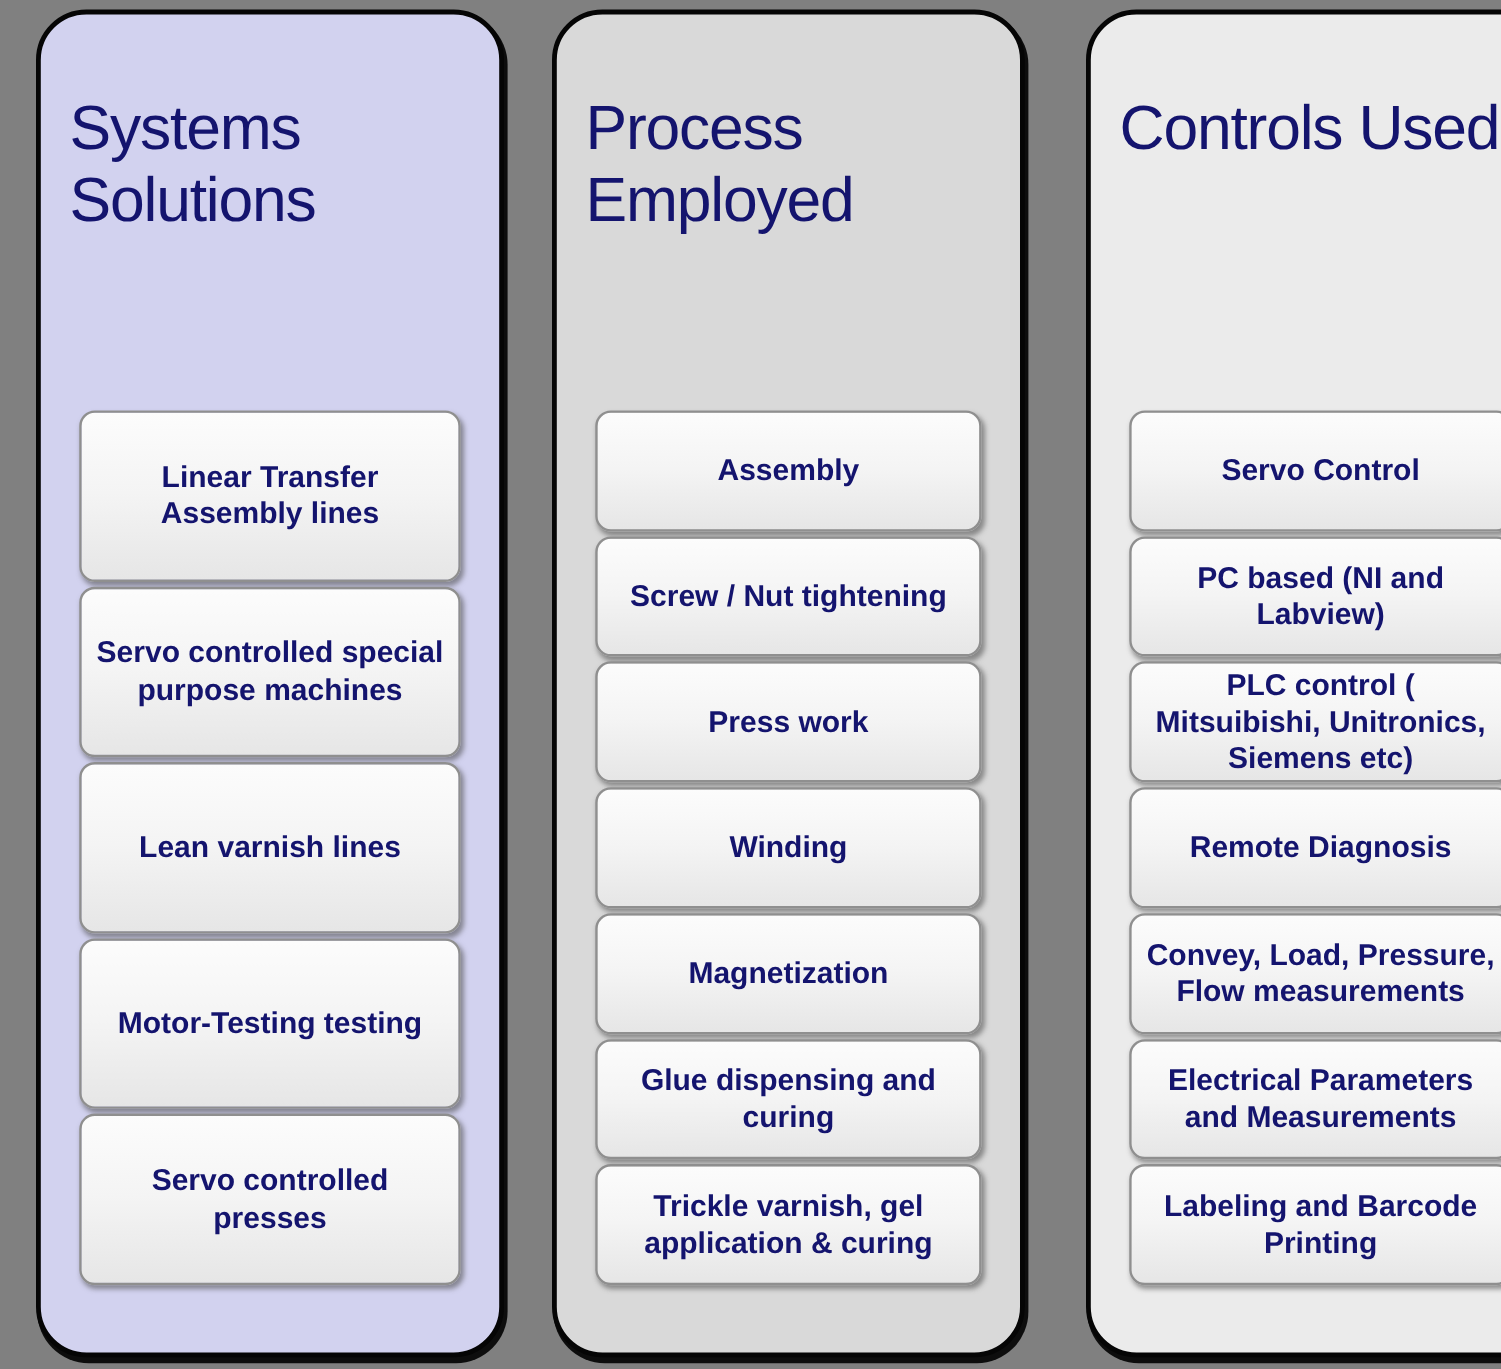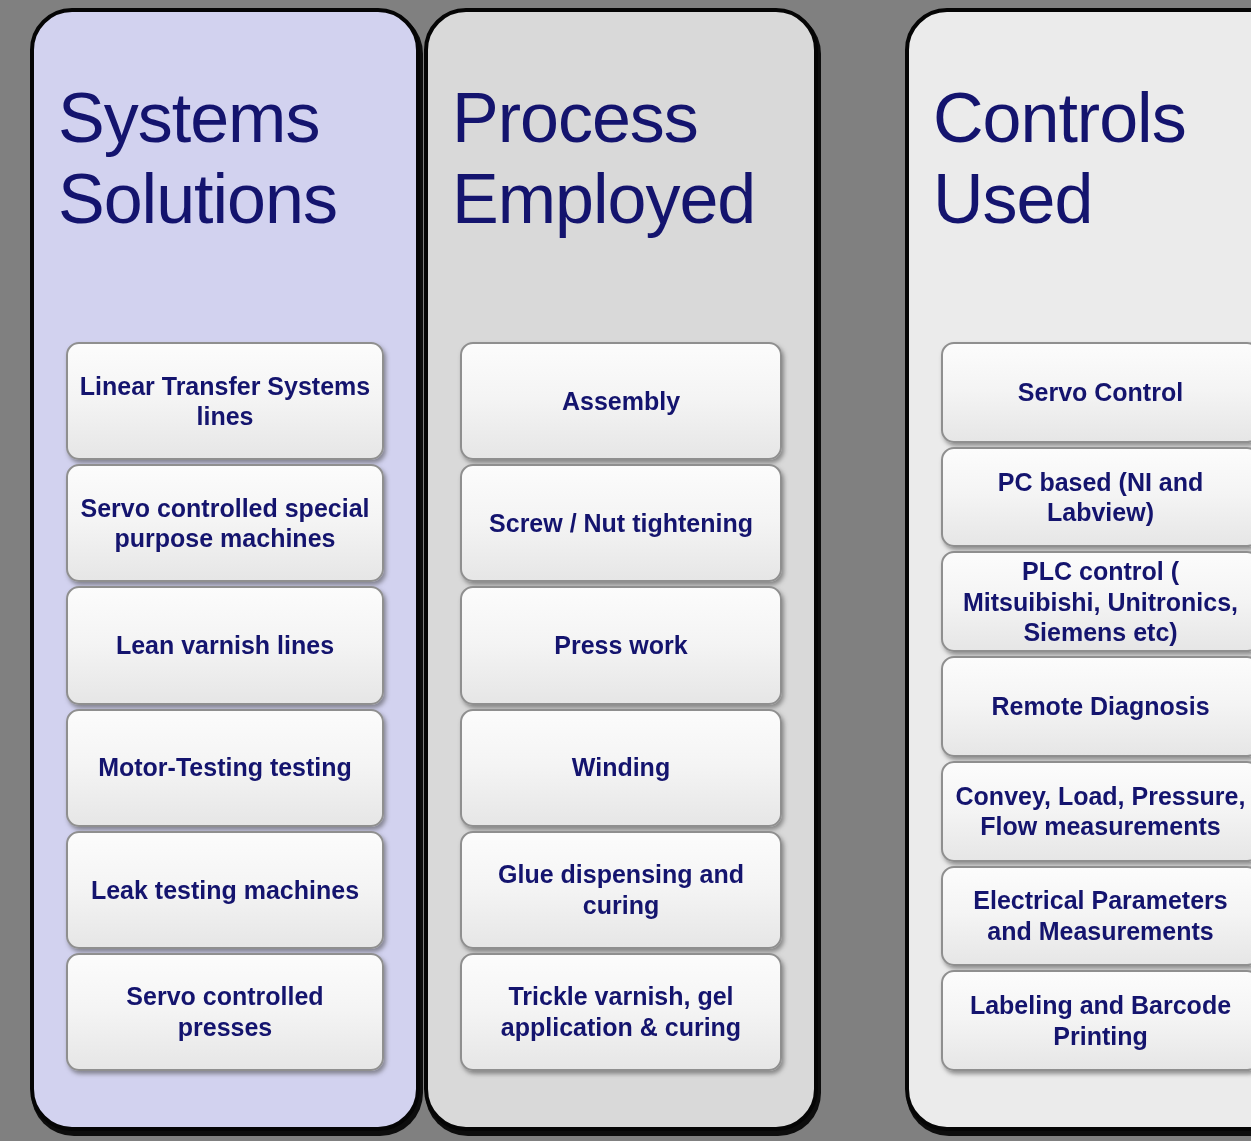--- a/index.html
+++ b/index.html
@@ -15,29 +15,29 @@
     top: 8px;
     height: 1123px;
     box-sizing: border-box;
     border: 4px solid #050505;
     border-radius: 42px;
     box-shadow: 2px 4px 0 1px rgba(0,0,0,0.9);
     display: flex;
     flex-direction: column;
   }
   .panel-1 { left: 30px;  width: 390px; }
-  .panel-2 { left: 424px; width: 394px; }
+  .panel-2 { left: 460px; width: 394px; }
   .panel-3 { left: 905px; width: 391px; }
   .title-area {
     height: 330px;
     box-sizing: border-box;
     padding: 66px 10px 0 24px;
   }
   .panel-title {
-    font-size: 70px;
+    font-size: 52px;
     line-height: 1.15;
     color: #14146e;
     letter-spacing: -1px;
     font-weight: 400;
   }
   .items {
     height: 729px;
     margin: 0 32px;
     display: flex;
     flex-direction: column;
@@ -65,33 +65,30 @@
 </style>
 </head>
 <body>
 
 <div class="panel panel-1" style="background: rgb(210, 210, 239);">
   <div class="title-area">
     <div class="panel-title">Systems Solutions</div>
   </div>
   <div class="items">
       <div class="item-box">
-        <span class="item-label">Linear Transfer Systems lines</span>
+        <span class="item-label">Linear Transfer Assembly lines</span>
       </div>
       <div class="item-box">
         <span class="item-label">Servo controlled special purpose machines</span>
       </div>
       <div class="item-box">
         <span class="item-label">Lean varnish lines</span>
       </div>
       <div class="item-box">
         <span class="item-label">Motor-Testing testing</span>
-      </div>
-      <div class="item-box">
-        <span class="item-label">Leak testing machines</span>
       </div>
       <div class="item-box">
         <span class="item-label">Servo controlled presses</span>
       </div>
     </div>
 </div>
 
 <div class="panel panel-2" style="background: rgb(217, 217, 217);">
   <div class="title-area">
     <div class="panel-title">Process Employed</div>
@@ -101,20 +98,23 @@
         <span class="item-label">Assembly</span>
       </div>
       <div class="item-box">
         <span class="item-label">Screw / Nut tightening</span>
       </div>
       <div class="item-box">
         <span class="item-label">Press work</span>
       </div>
       <div class="item-box">
         <span class="item-label">Winding</span>
+      </div>
+      <div class="item-box">
+        <span class="item-label">Magnetization</span>
       </div>
       <div class="item-box">
         <span class="item-label">Glue dispensing and curing</span>
       </div>
       <div class="item-box">
         <span class="item-label">Trickle varnish, gel application &amp; curing</span>
       </div>
     </div>
 </div>
 

